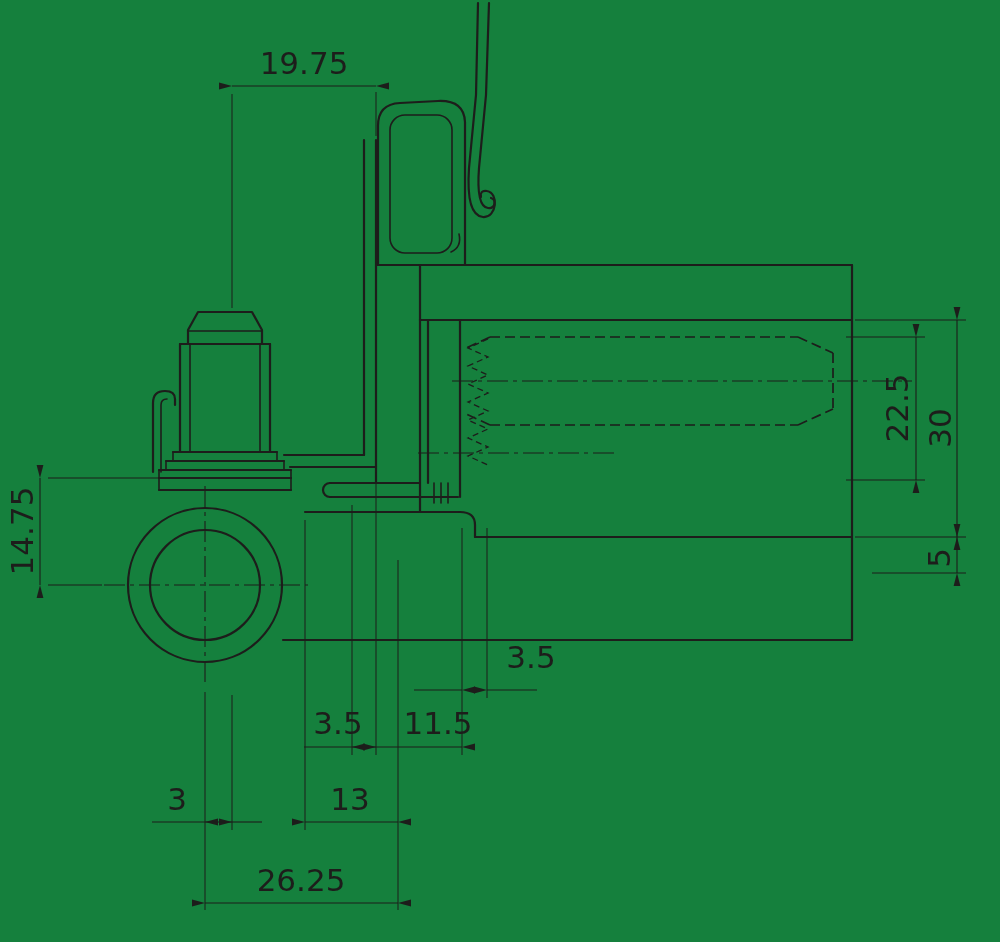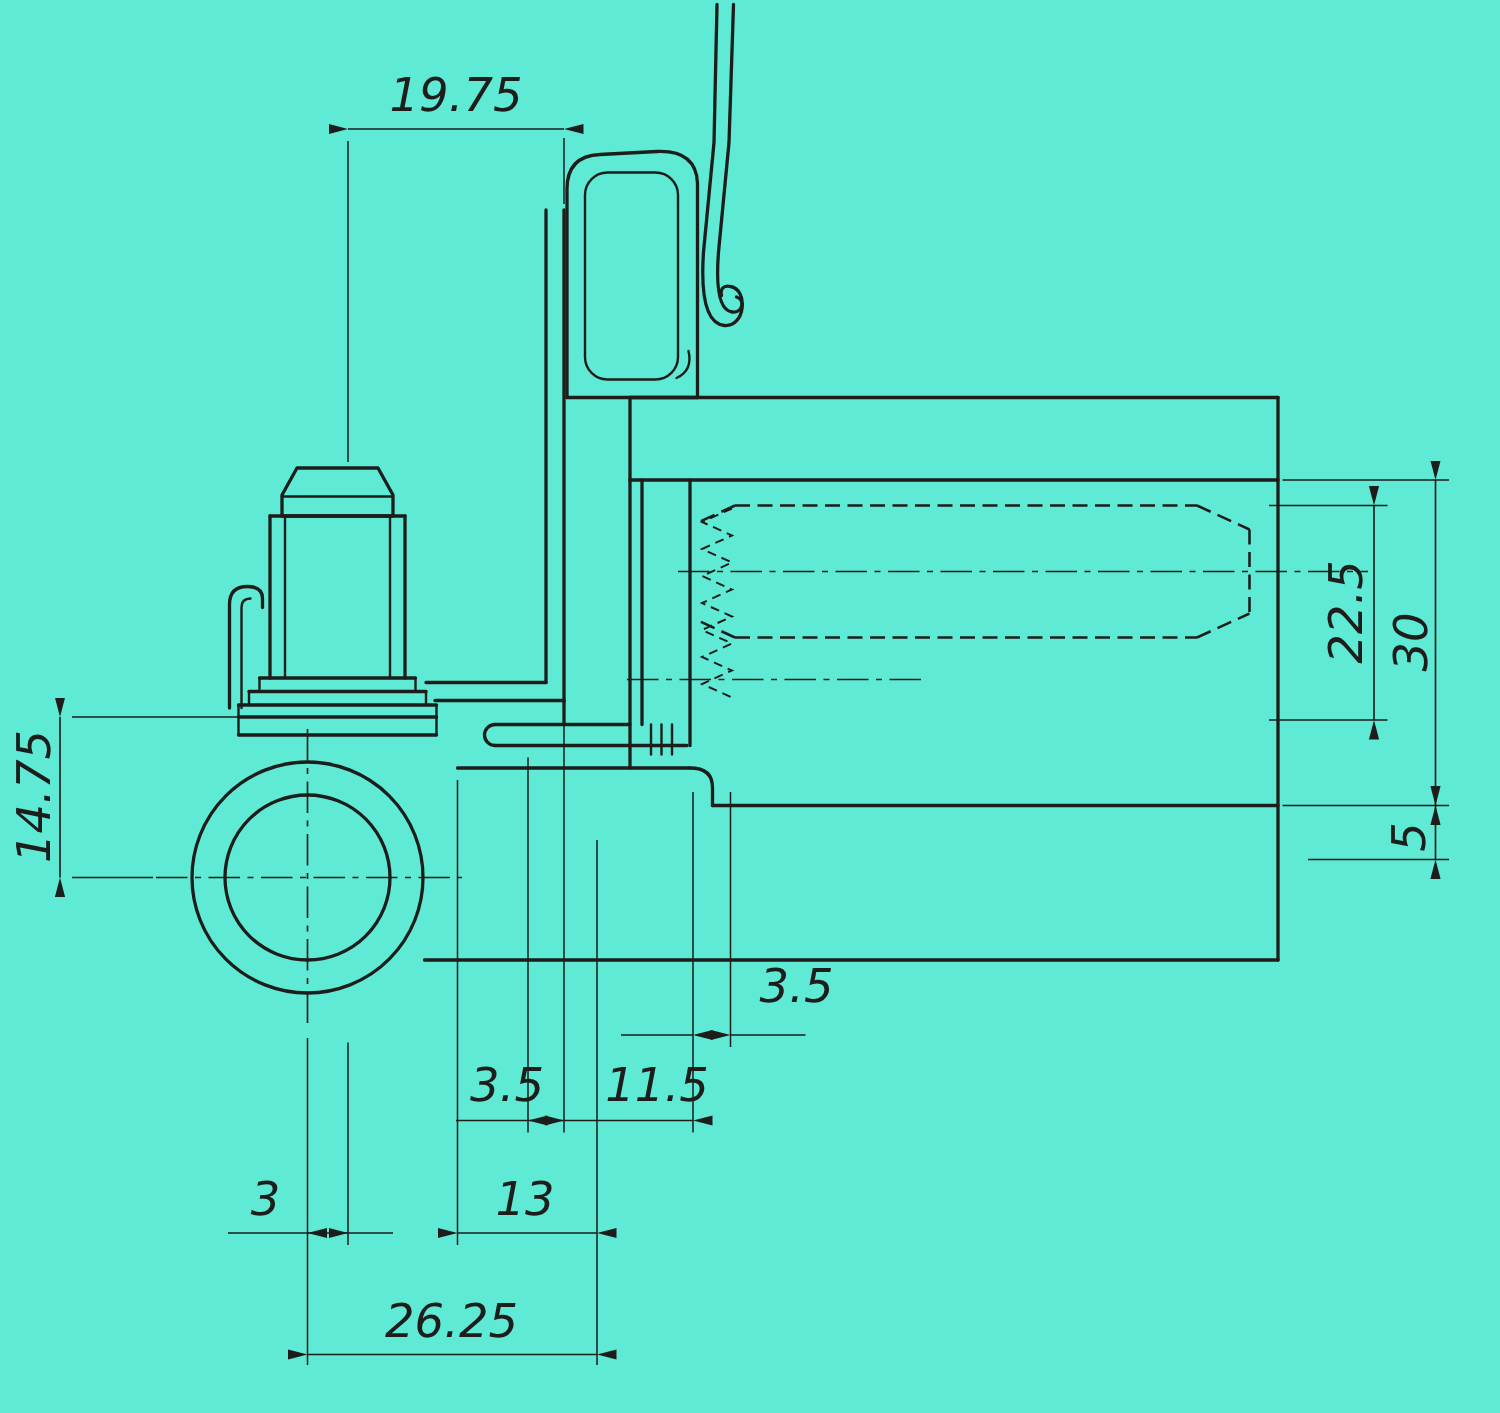--- a/index.html
+++ b/index.html
@@ -4,24 +4,23 @@
 <style>
   html, body {
     margin: 0;
     padding: 0;
     background: #ffffff;
   }
   .stage {
     position: relative;
     width: 1000px;
     height: 942px;
-    background: #5eead4;
+    background: #15803d;
     overflow: hidden;
     font-family: "DejaVu Sans", sans-serif;
-    font-style: italic;
   }
   svg { display: block; }
 
   
   .g2  { stroke: #1d1d1b; stroke-width: 2.2; fill: none; stroke-linecap: round; stroke-linejoin: round; }
   .g16 { stroke: #1d1d1b; stroke-width: 1.6; fill: none; stroke-linecap: round; }
   .hid { stroke: #1d1d1b; stroke-width: 1.7; fill: none; stroke-dasharray: 10 5; }
   .zig { stroke: #1d1d1b; stroke-width: 1.3; fill: none; stroke-dasharray: 6 4; }
   .cl  { stroke: #1d1d1b; stroke-width: 1.1; fill: none; stroke-dasharray: 21 5 4 5; }
   .dml { stroke: #1d1d1b; stroke-width: 1.1; fill: none; }

